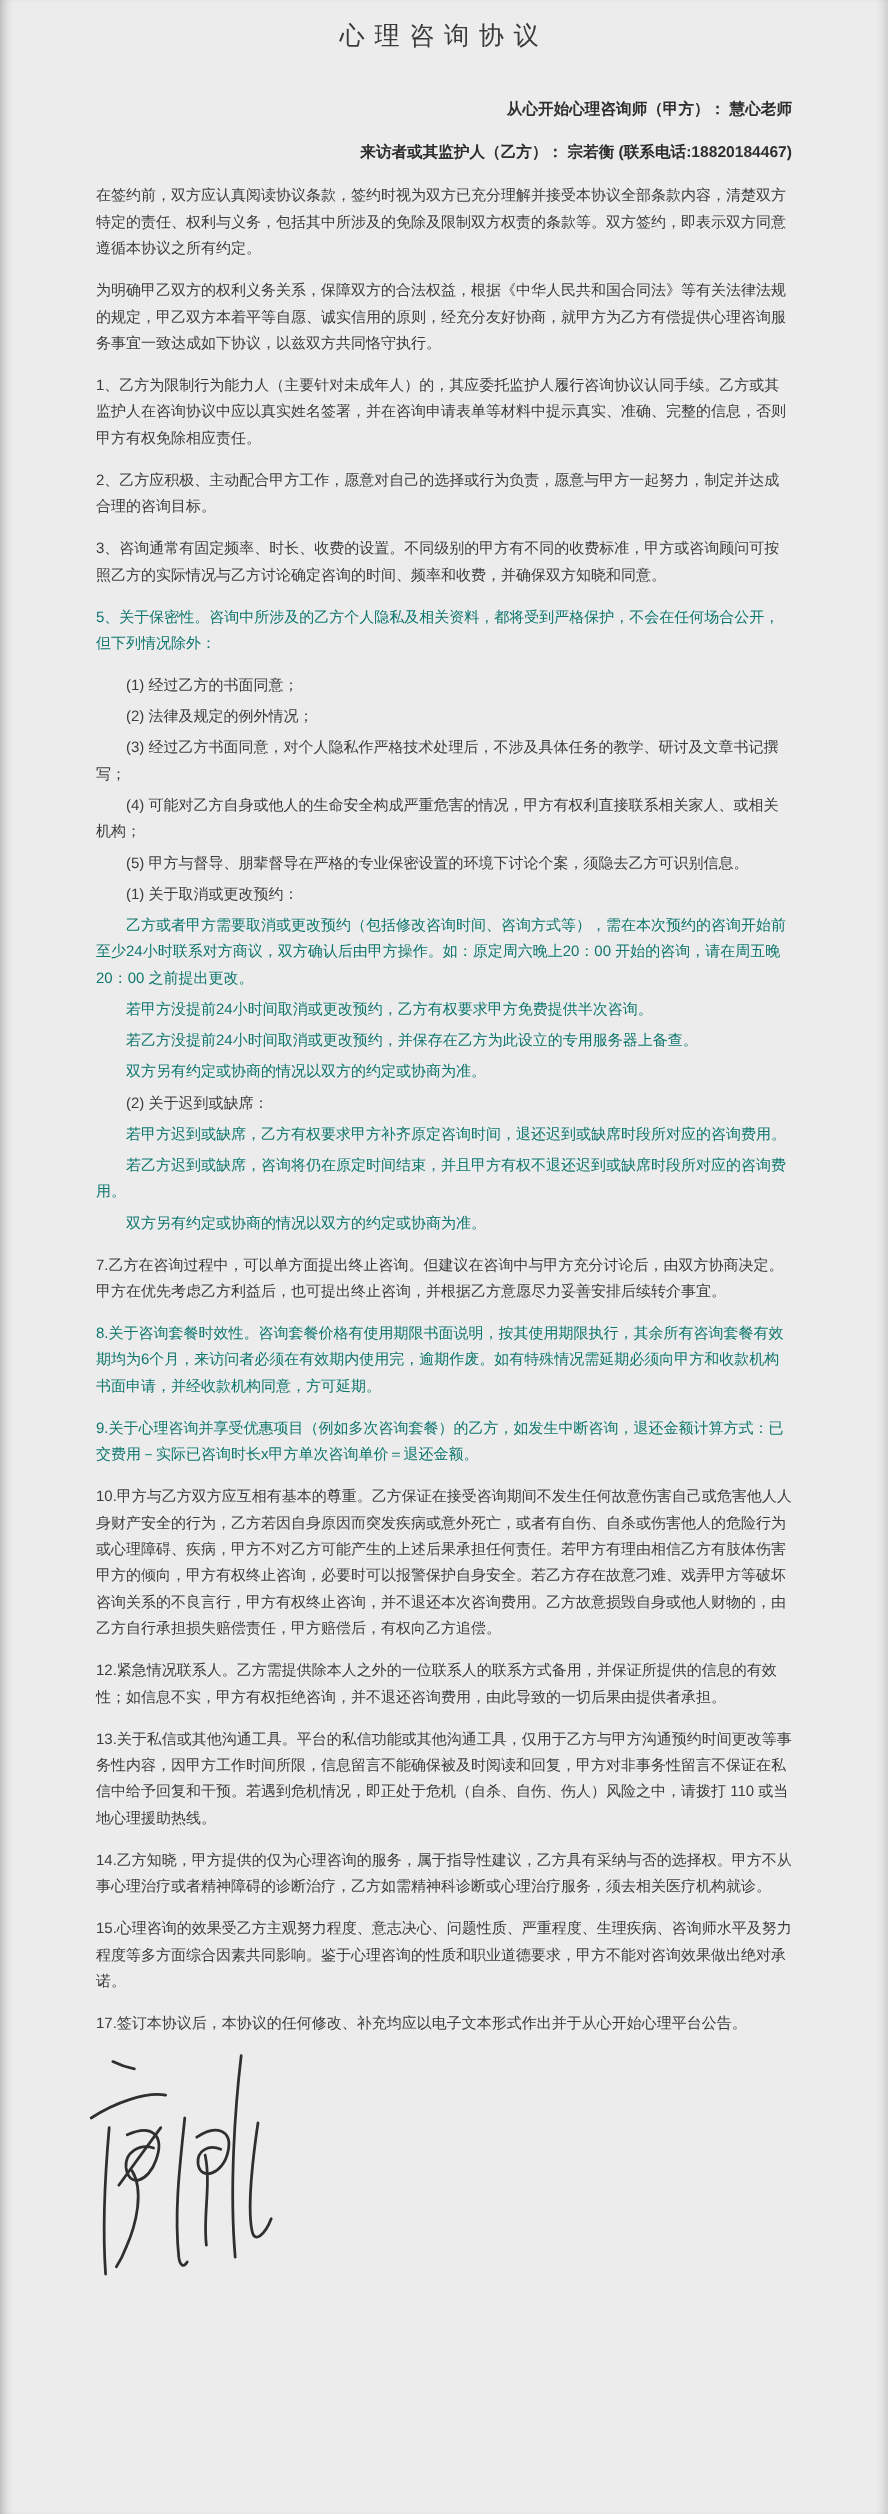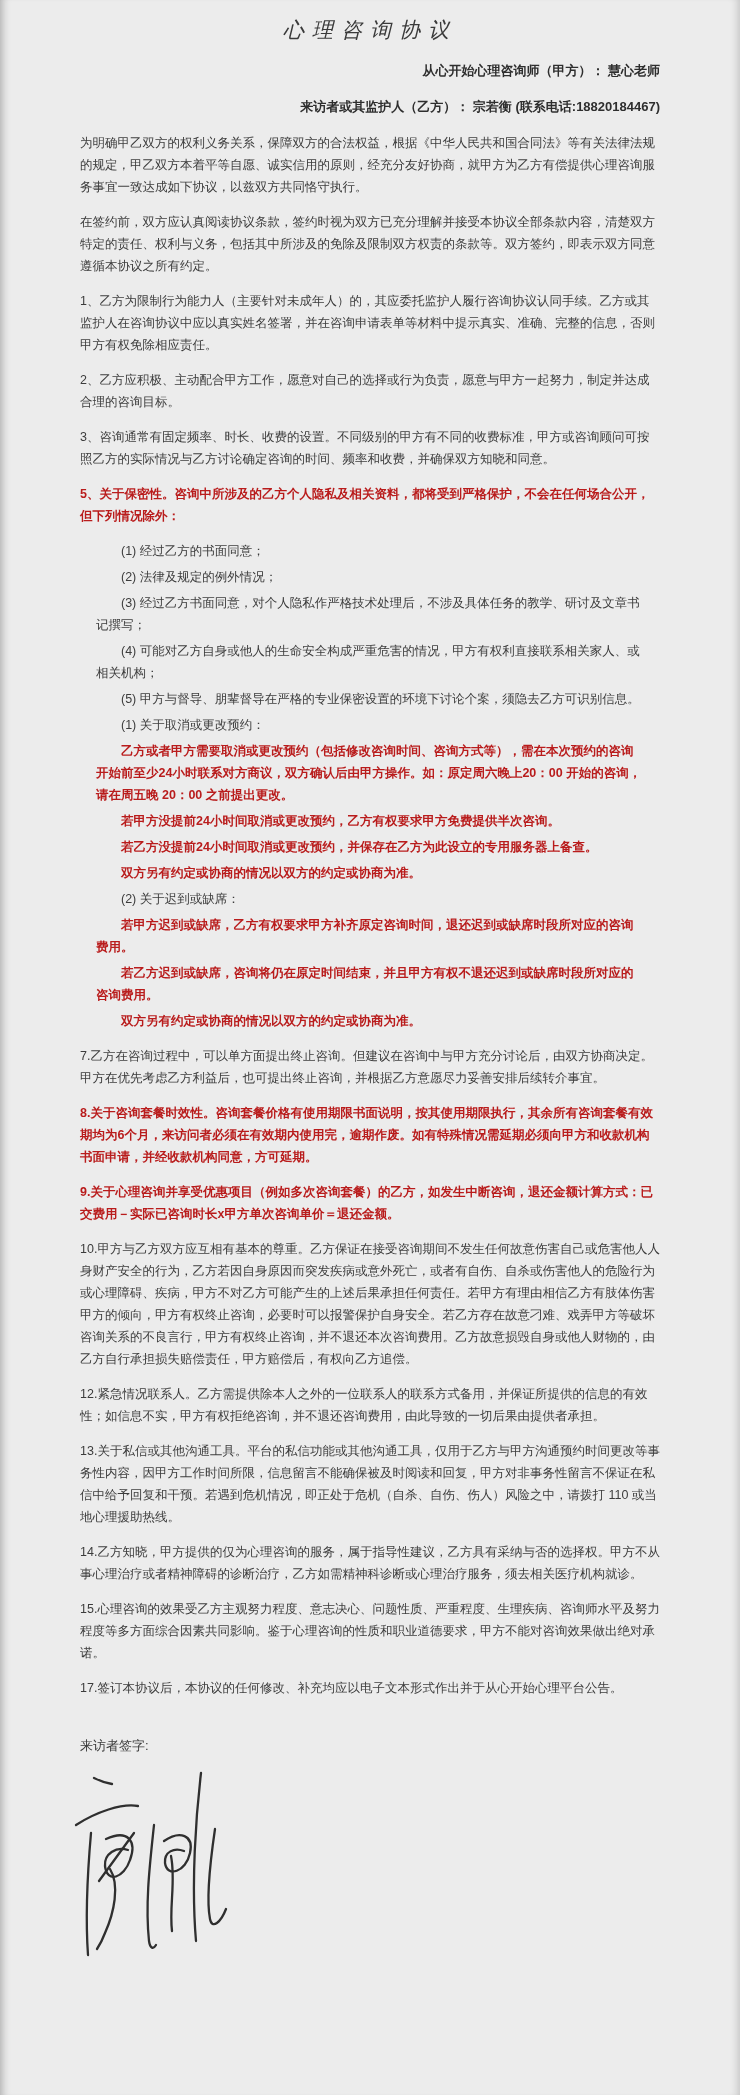--- a/index.html
+++ b/index.html
@@ -6,48 +6,48 @@
   body{
     width:740px;height:2095px;overflow:hidden;position:relative;
     background:#ececec;
     font-family:"Liberation Sans","DejaVu Sans",sans-serif;
     color:#3c3c3c;
     box-shadow: inset 9px 0 9px -7px rgba(0,0,0,.28), inset -9px 0 9px -7px rgba(0,0,0,.18);
   }
   .page{padding:6px 80px 0 80px;}
   .title{
     font-size:21px;font-weight:400;letter-spacing:8px;text-align:center;
-    color:#3a3a3a;margin:10px 0 16px 0;font-style:italic;
+    color:#3a3a3a;margin:10px 0 36px 0;
   }
   .party{
     font-weight:bold;font-size:13px;line-height:22px;color:#2e2e2e;margin:14px 0;text-align:right;
   }
   .clause{
     font-size:12.5px;line-height:22px;margin:13px 0;color:#3c3c3c;
   }
-  .clause.bold{font-weight:bold;color:#b91c1c;}
+  .clause.bold{font-weight:normal;color:#0f766e;}
   .clause.indent{text-indent:2em;}
-  .clause.tight{margin:4px 16px;}
+  .clause.tight{margin:4px 0;}
   .sig-label{font-size:13px;line-height:22px;margin-top:36px;color:#3c3c3c;}
   .signature-wrap{margin:14px 0 0 -6px;height:190px;}
   .signature-wrap svg{display:block;}
 </style>
 </head>
 <body>
 
 <div class="page">
 
   <h1 class="title">心理咨询协议</h1>
 
   <p class="party">从心开始心理咨询师（甲方）： 慧心老师</p>
   <p class="party">来访者或其监护人（乙方）： 宗若衡 (联系电话:18820184467)</p>
 
   <div id="clauses">
+      <p class="clause">在签约前，双方应认真阅读协议条款，签约时视为双方已充分理解并接受本协议全部条款内容，清楚双方特定的责任、权利与义务，包括其中所涉及的免除及限制双方权责的条款等。双方签约，即表示双方同意遵循本协议之所有约定。</p>
       <p class="clause">为明确甲乙双方的权利义务关系，保障双方的合法权益，根据《中华人民共和国合同法》等有关法律法规的规定，甲乙双方本着平等自愿、诚实信用的原则，经充分友好协商，就甲方为乙方有偿提供心理咨询服务事宜一致达成如下协议，以兹双方共同恪守执行。</p>
-      <p class="clause">在签约前，双方应认真阅读协议条款，签约时视为双方已充分理解并接受本协议全部条款内容，清楚双方特定的责任、权利与义务，包括其中所涉及的免除及限制双方权责的条款等。双方签约，即表示双方同意遵循本协议之所有约定。</p>
       <p class="clause">1、乙方为限制行为能力人（主要针对未成年人）的，其应委托监护人履行咨询协议认同手续。乙方或其监护人在咨询协议中应以真实姓名签署，并在咨询申请表单等材料中提示真实、准确、完整的信息，否则甲方有权免除相应责任。</p>
       <p class="clause">2、乙方应积极、主动配合甲方工作，愿意对自己的选择或行为负责，愿意与甲方一起努力，制定并达成合理的咨询目标。</p>
       <p class="clause">3、咨询通常有固定频率、时长、收费的设置。不同级别的甲方有不同的收费标准，甲方或咨询顾问可按照乙方的实际情况与乙方讨论确定咨询的时间、频率和收费，并确保双方知晓和同意。</p>
       <p class="clause bold">5、关于保密性。咨询中所涉及的乙方个人隐私及相关资料，都将受到严格保护，不会在任何场合公开，但下列情况除外：</p>
       <p class="clause indent tight">(1) 经过乙方的书面同意；</p>
       <p class="clause indent tight">(2) 法律及规定的例外情况；</p>
       <p class="clause indent tight">(3) 经过乙方书面同意，对个人隐私作严格技术处理后，不涉及具体任务的教学、研讨及文章书记撰写；</p>
       <p class="clause indent tight">(4) 可能对乙方自身或他人的生命安全构成严重危害的情况，甲方有权利直接联系相关家人、或相关机构；</p>
       <p class="clause indent tight">(5) 甲方与督导、朋辈督导在严格的专业保密设置的环境下讨论个案，须隐去乙方可识别信息。</p>
       <p class="clause indent tight">(1) 关于取消或更改预约：</p>
@@ -63,21 +63,20 @@
       <p class="clause bold">8.关于咨询套餐时效性。咨询套餐价格有使用期限书面说明，按其使用期限执行，其余所有咨询套餐有效期均为6个月，来访问者必须在有效期内使用完，逾期作废。如有特殊情况需延期必须向甲方和收款机构书面申请，并经收款机构同意，方可延期。</p>
       <p class="clause bold">9.关于心理咨询并享受优惠项目（例如多次咨询套餐）的乙方，如发生中断咨询，退还金额计算方式：已交费用－实际已咨询时长x甲方单次咨询单价＝退还金额。</p>
       <p class="clause">10.甲方与乙方双方应互相有基本的尊重。乙方保证在接受咨询期间不发生任何故意伤害自己或危害他人人身财产安全的行为，乙方若因自身原因而突发疾病或意外死亡，或者有自伤、自杀或伤害他人的危险行为或心理障碍、疾病，甲方不对乙方可能产生的上述后果承担任何责任。若甲方有理由相信乙方有肢体伤害甲方的倾向，甲方有权终止咨询，必要时可以报警保护自身安全。若乙方存在故意刁难、戏弄甲方等破坏咨询关系的不良言行，甲方有权终止咨询，并不退还本次咨询费用。乙方故意损毁自身或他人财物的，由乙方自行承担损失赔偿责任，甲方赔偿后，有权向乙方追偿。</p>
       <p class="clause">12.紧急情况联系人。乙方需提供除本人之外的一位联系人的联系方式备用，并保证所提供的信息的有效性；如信息不实，甲方有权拒绝咨询，并不退还咨询费用，由此导致的一切后果由提供者承担。</p>
       <p class="clause">13.关于私信或其他沟通工具。平台的私信功能或其他沟通工具，仅用于乙方与甲方沟通预约时间更改等事务性内容，因甲方工作时间所限，信息留言不能确保被及时阅读和回复，甲方对非事务性留言不保证在私信中给予回复和干预。若遇到危机情况，即正处于危机（自杀、自伤、伤人）风险之中，请拨打 110 或当地心理援助热线。</p>
       <p class="clause">14.乙方知晓，甲方提供的仅为心理咨询的服务，属于指导性建议，乙方具有采纳与否的选择权。甲方不从事心理治疗或者精神障碍的诊断治疗，乙方如需精神科诊断或心理治疗服务，须去相关医疗机构就诊。</p>
       <p class="clause">15.心理咨询的效果受乙方主观努力程度、意志决心、问题性质、严重程度、生理疾病、咨询师水平及努力程度等多方面综合因素共同影响。鉴于心理咨询的性质和职业道德要求，甲方不能对咨询效果做出绝对承诺。</p>
       <p class="clause">17.签订本协议后，本协议的任何修改、补充均应以电子文本形式作出并于从心开始心理平台公告。</p>
     </div>
 
-  <p class="sig-label">来访者签字:</p>
 
   <div class="signature-wrap">
     <svg width="160" height="190" viewBox="0 0 160 190" fill="none" stroke="#2f2f2f" stroke-width="2.3" stroke-linecap="round" stroke-linejoin="round">
       <path d="M20,7 C26,10 32,12 38,13"></path>
       <path d="M2,54 C22,41 48,32 64,35"></path>
       <path d="M17,62 C14,96 11,142 14,184"></path>
       <path d="M32,68 C54,58 63,70 56,89 C50,107 33,113 31,95 C30,83 42,75 54,79"></path>
       <path d="M60,62 L25,110"></path>
       <path d="M36,98 C46,114 40,142 31,162 C28,170 25,175 23,178"></path>
       <path d="M80,54 C76,92 71,132 75,170 C76,177 79,179 82,174"></path>

